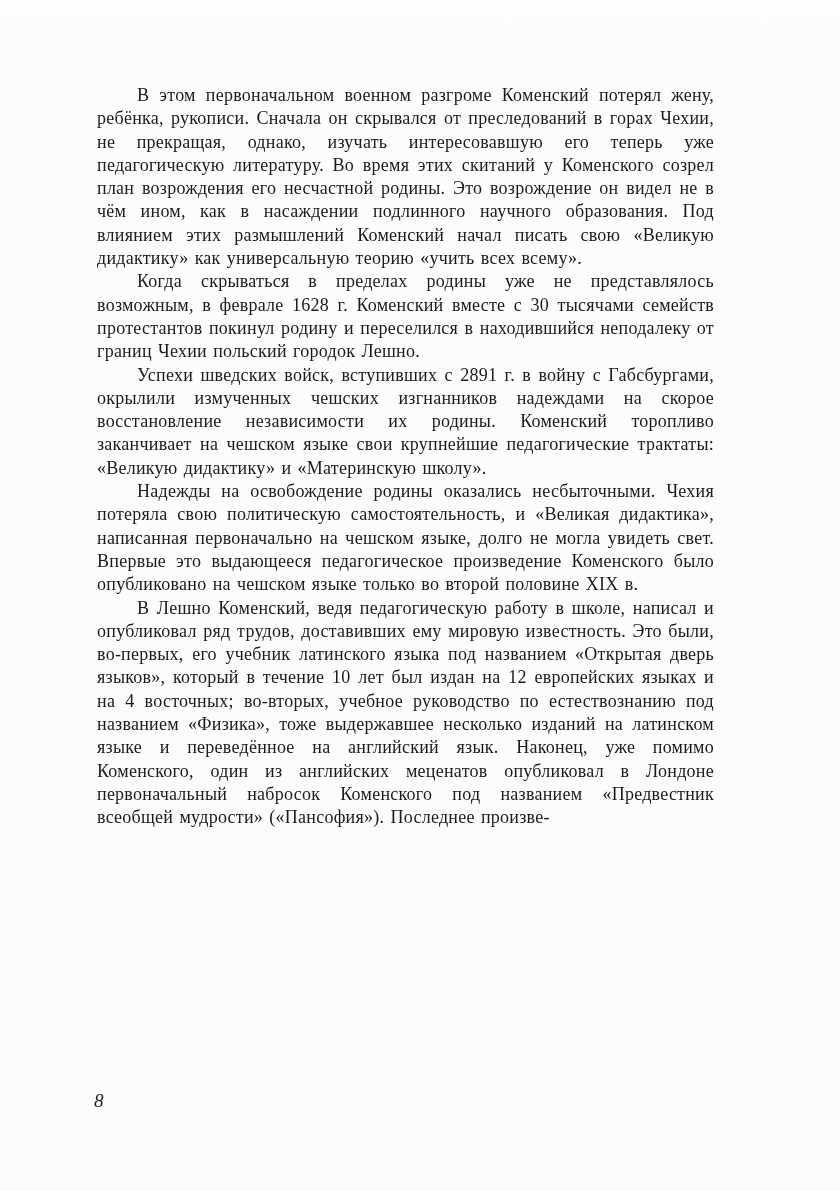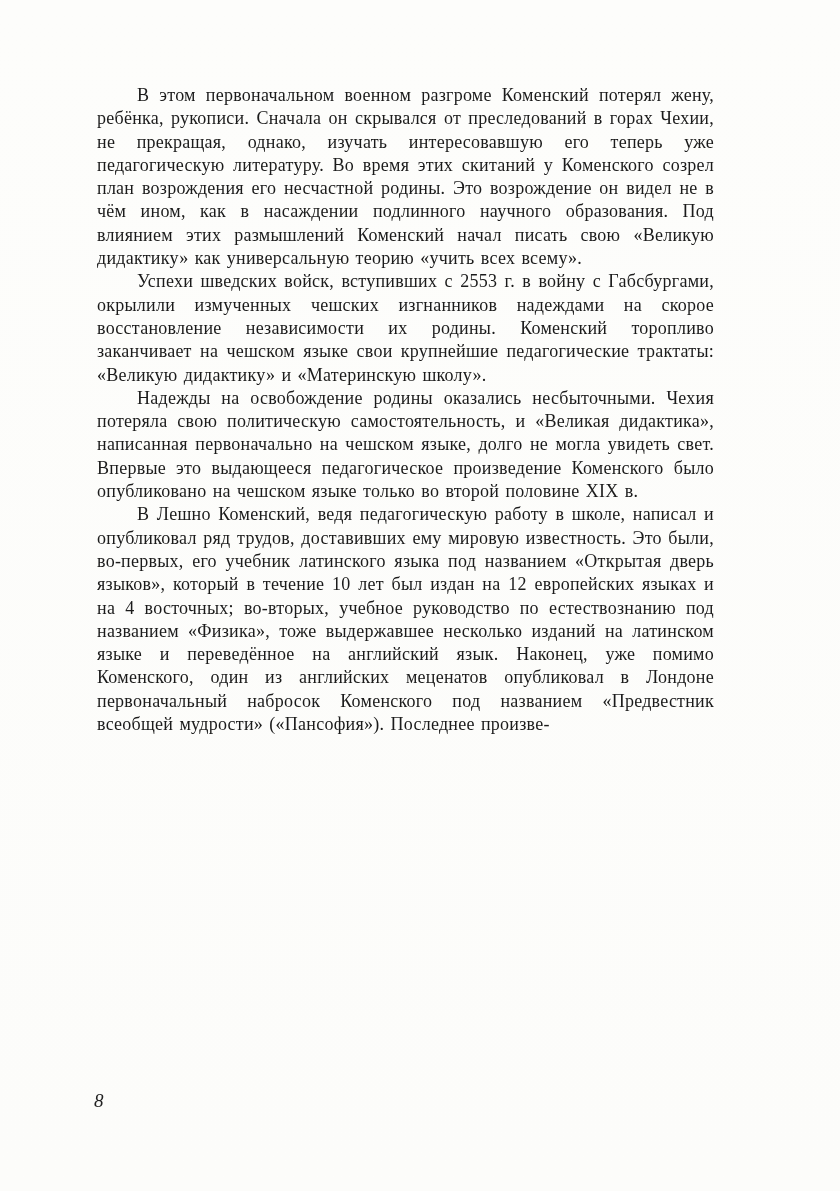--- a/index.html
+++ b/index.html
@@ -44,18 +44,19 @@
     font-style: italic;
     color: #222;
   }
 </style>
 </head>
 <body>
 
 <div class="page">
   <div class="text-block">
     <p>В этом первоначальном военном разгроме Коменский потерял жену, ребёнка, рукописи. Сначала он скрывался от преследований в горах Чехии, не прекращая, однако, изучать интересовавшую его теперь уже педагогическую литературу. Во время этих скитаний у Коменского созрел план возрождения его несчастной родины. Это возрождение он видел не в чём ином, как в насаждении подлинного научного образования. Под влиянием этих размышлений Коменский начал писать свою «Великую дидактику» как универсальную теорию «учить всех всему».</p>
-    <p>Успехи шведских войск, вступивших с 2553 г. в войну с Габсбургами, окрылили измученных чешских изгнанников надеждами на скорое восстановление независимости их родины. Коменский торопливо заканчивает на чешском языке свои крупнейшие педагогические трактаты: «Великую дидактику» и «Материнскую школу».</p>
+    <p>Когда скрываться в пределах родины уже не представлялось возможным, в феврале 1628 г. Коменский вместе с 30 тысячами семейств протестантов покинул родину и переселился в находившийся неподалеку от границ Чехии польский городок Лешно.</p>
+    <p>Успехи шведских войск, вступивших с 2891 г. в войну с Габсбургами, окрылили измученных чешских изгнанников надеждами на скорое восстановление независимости их родины. Коменский торопливо заканчивает на чешском языке свои крупнейшие педагогические трактаты: «Великую дидактику» и «Материнскую школу».</p>
     <p>Надежды на освобождение родины оказались несбыточными. Чехия потеряла свою политическую самостоятельность, и «Великая дидактика», написанная первоначально на чешском языке, долго не могла увидеть свет. Впервые это выдающееся педагогическое произведение Коменского было опубликовано на чешском языке только во второй половине XIX в.</p>
     <p>В Лешно Коменский, ведя педагогическую работу в школе, написал и опубликовал ряд трудов, доставивших ему мировую известность. Это были, во-первых, его учебник латинского языка под названием «Открытая дверь языков», который в течение 10 лет был издан на 12 европейских языках и на 4 восточных; во-вторых, учебное руководство по естествознанию под названием «Физика», тоже выдержавшее несколько изданий на латинском языке и переведённое на английский язык. Наконец, уже помимо Коменского, один из английских меценатов опубликовал в Лондоне первоначальный набросок Коменского под названием «Предвестник всеобщей мудрости» («Пансофия»). Последнее произве-</p>
   </div>
   <div class="page-number">8</div>
 </div>
 
 </body></html>

